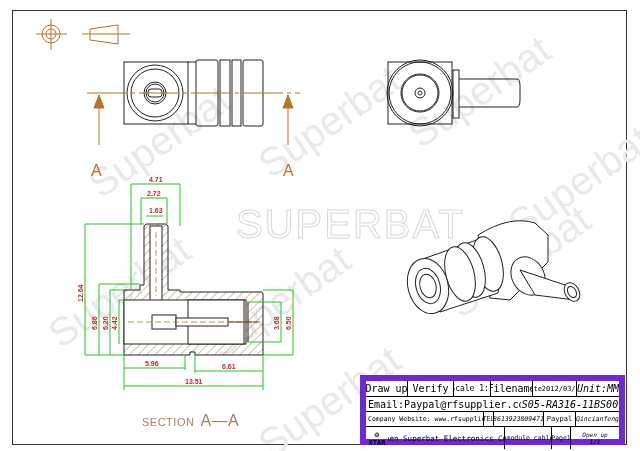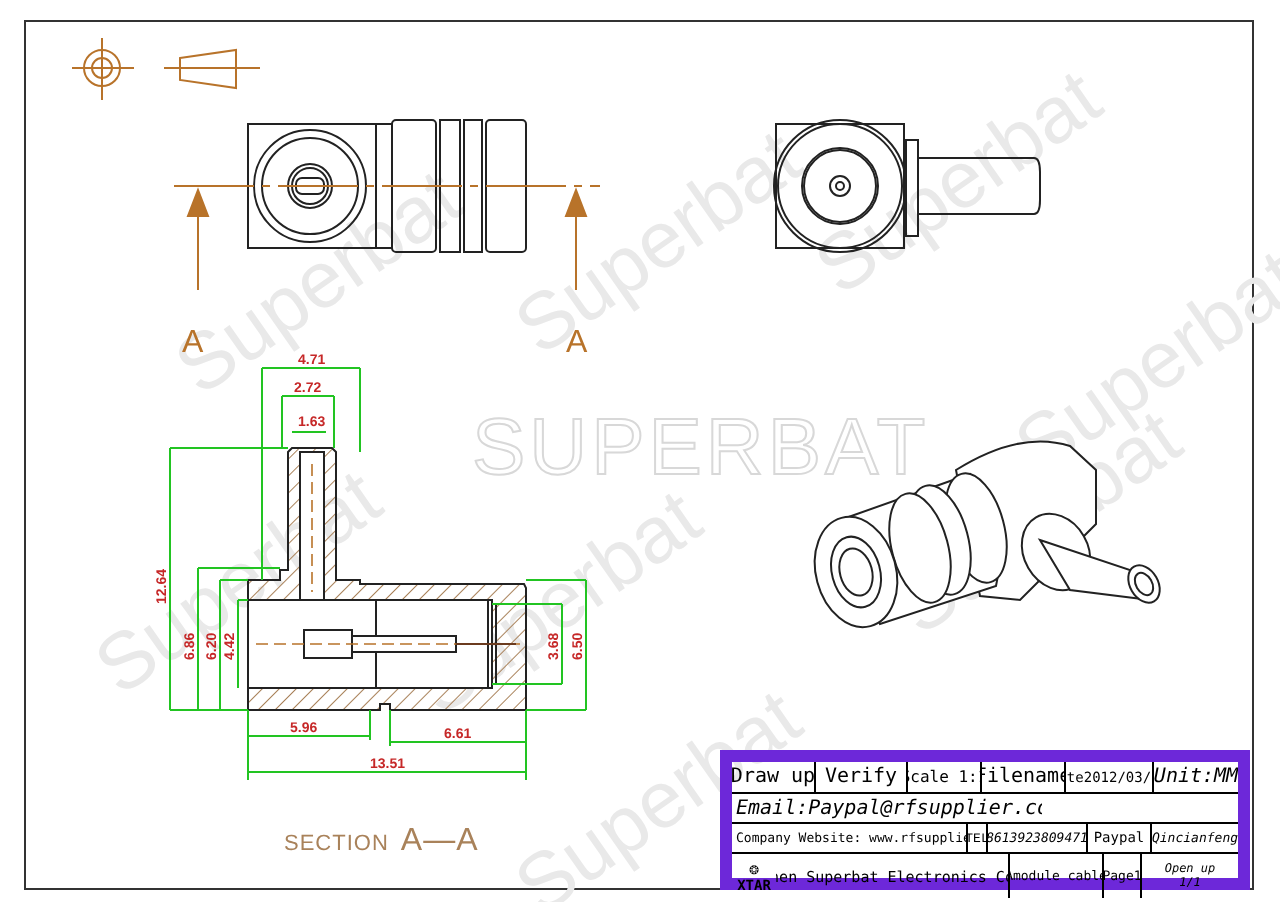--- a/index.html
+++ b/index.html
@@ -171,20 +171,21 @@
   <div class="tb-row" style="height:16px;">
     <div class="tb-cell" style="width:42px;font-size:10px;">Draw up</div>
     <div class="tb-cell" style="width:46px;font-size:10px;text-align:center;">Verify</div>
     <div class="tb-cell" style="width:37px;">Scale 1:1</div>
     <div class="tb-cell" style="width:42px;font-size:10px;">Filename</div>
     <div class="tb-cell" style="width:44px;font-size:7px;">Date2012/03/14</div>
     <div class="tb-cell" style="flex:1;font-size:10px;">Unit:MM</div>
   </div>
   <div class="tb-row" style="height:15px;">
     <div class="tb-cell" style="width:155px;font-size:10px;border-right:none;justify-content:flex-start;padding-left:2px;">Email:Paypal@rfsupplier.com</div>
+    <div class="tb-cell" style="flex:1;font-size:10px;">S05-RA316-11BS00</div>
   </div>
   <div class="tb-row" style="height:15px;">
     <div class="tb-cell" style="width:118px;font-size:6.5px;justify-content:flex-start;padding-left:2px;">Company Website: www.rfsupplier.com</div>
     <div class="tb-cell" style="width:10px;font-size:6.5px;font-family:Liberation Mono, monospace;">TEL</div>
     <div class="tb-cell" style="width:50px;font-size:6.5px;font-style:italic;">8613923809471</div>
     <div class="tb-cell" style="width:32px;font-size:7px;">Paypal</div>
     <div class="tb-cell" style="flex:1;font-size:6.5px;">Qincianfeng</div>
   </div>
   <div class="tb-row" style="height:22px;">
     <div class="tb-cell" style="width:22px;flex-direction:column;border-right:none;font-size:7px;font-weight:bold;">

